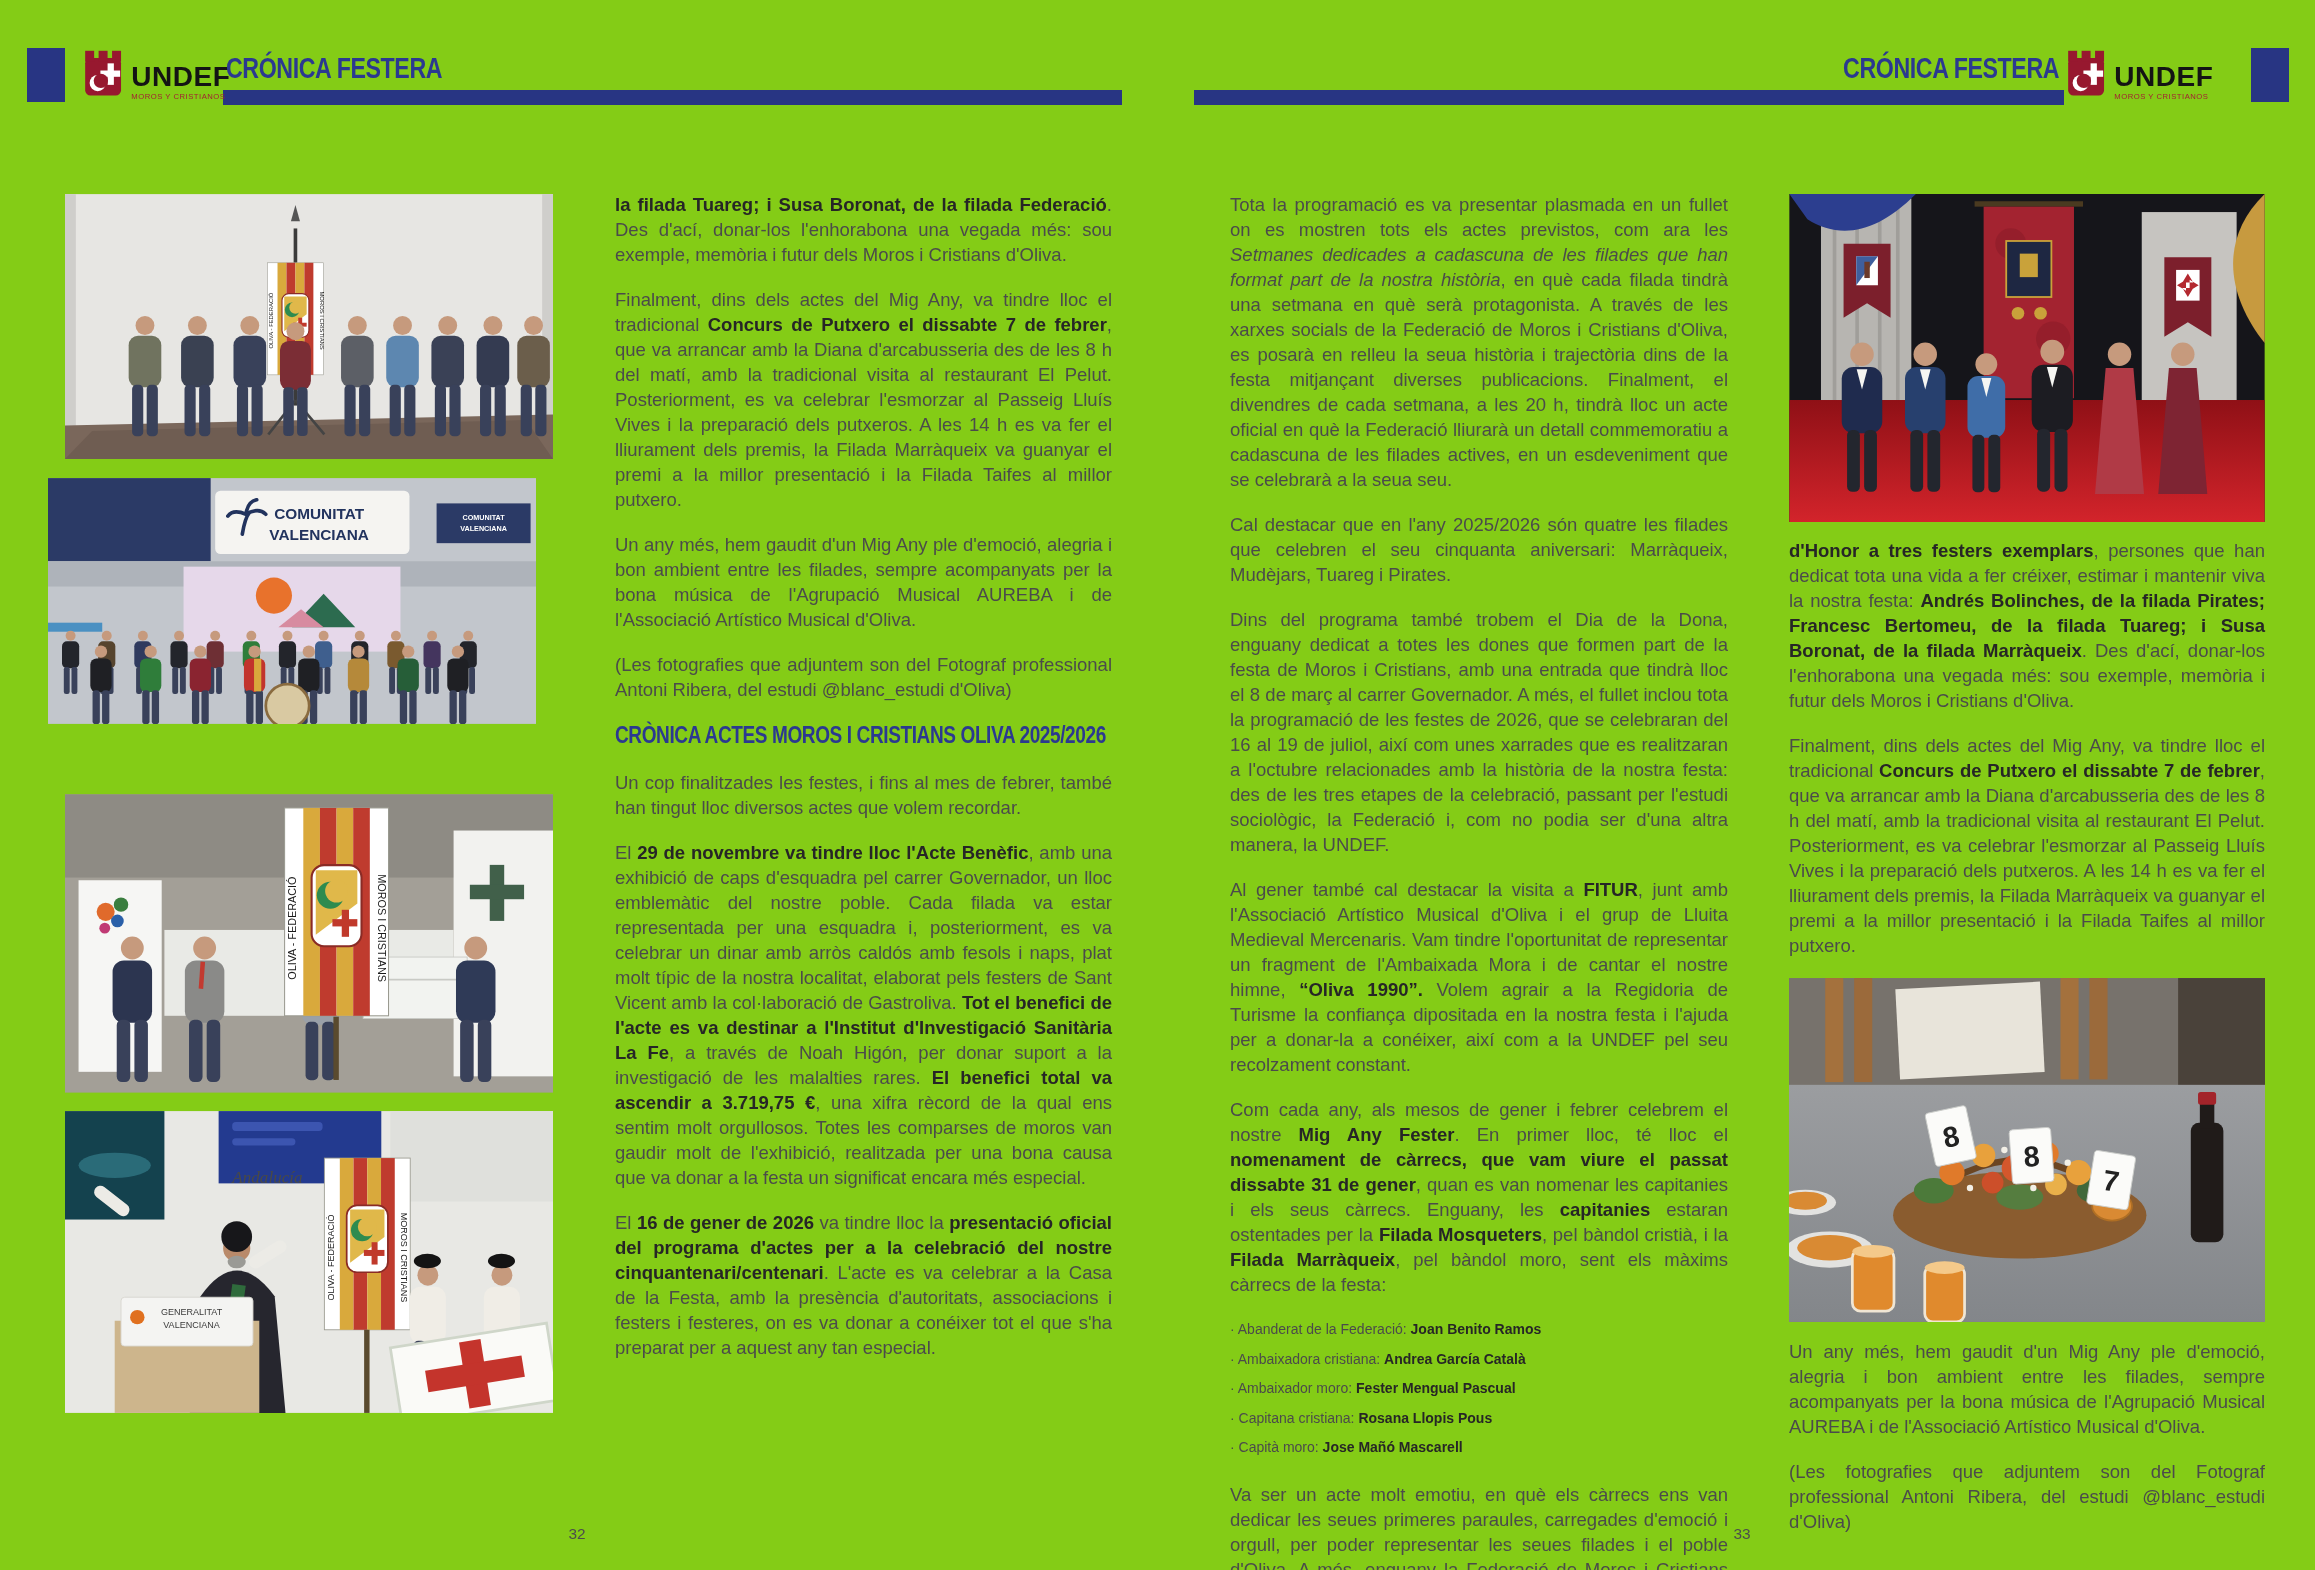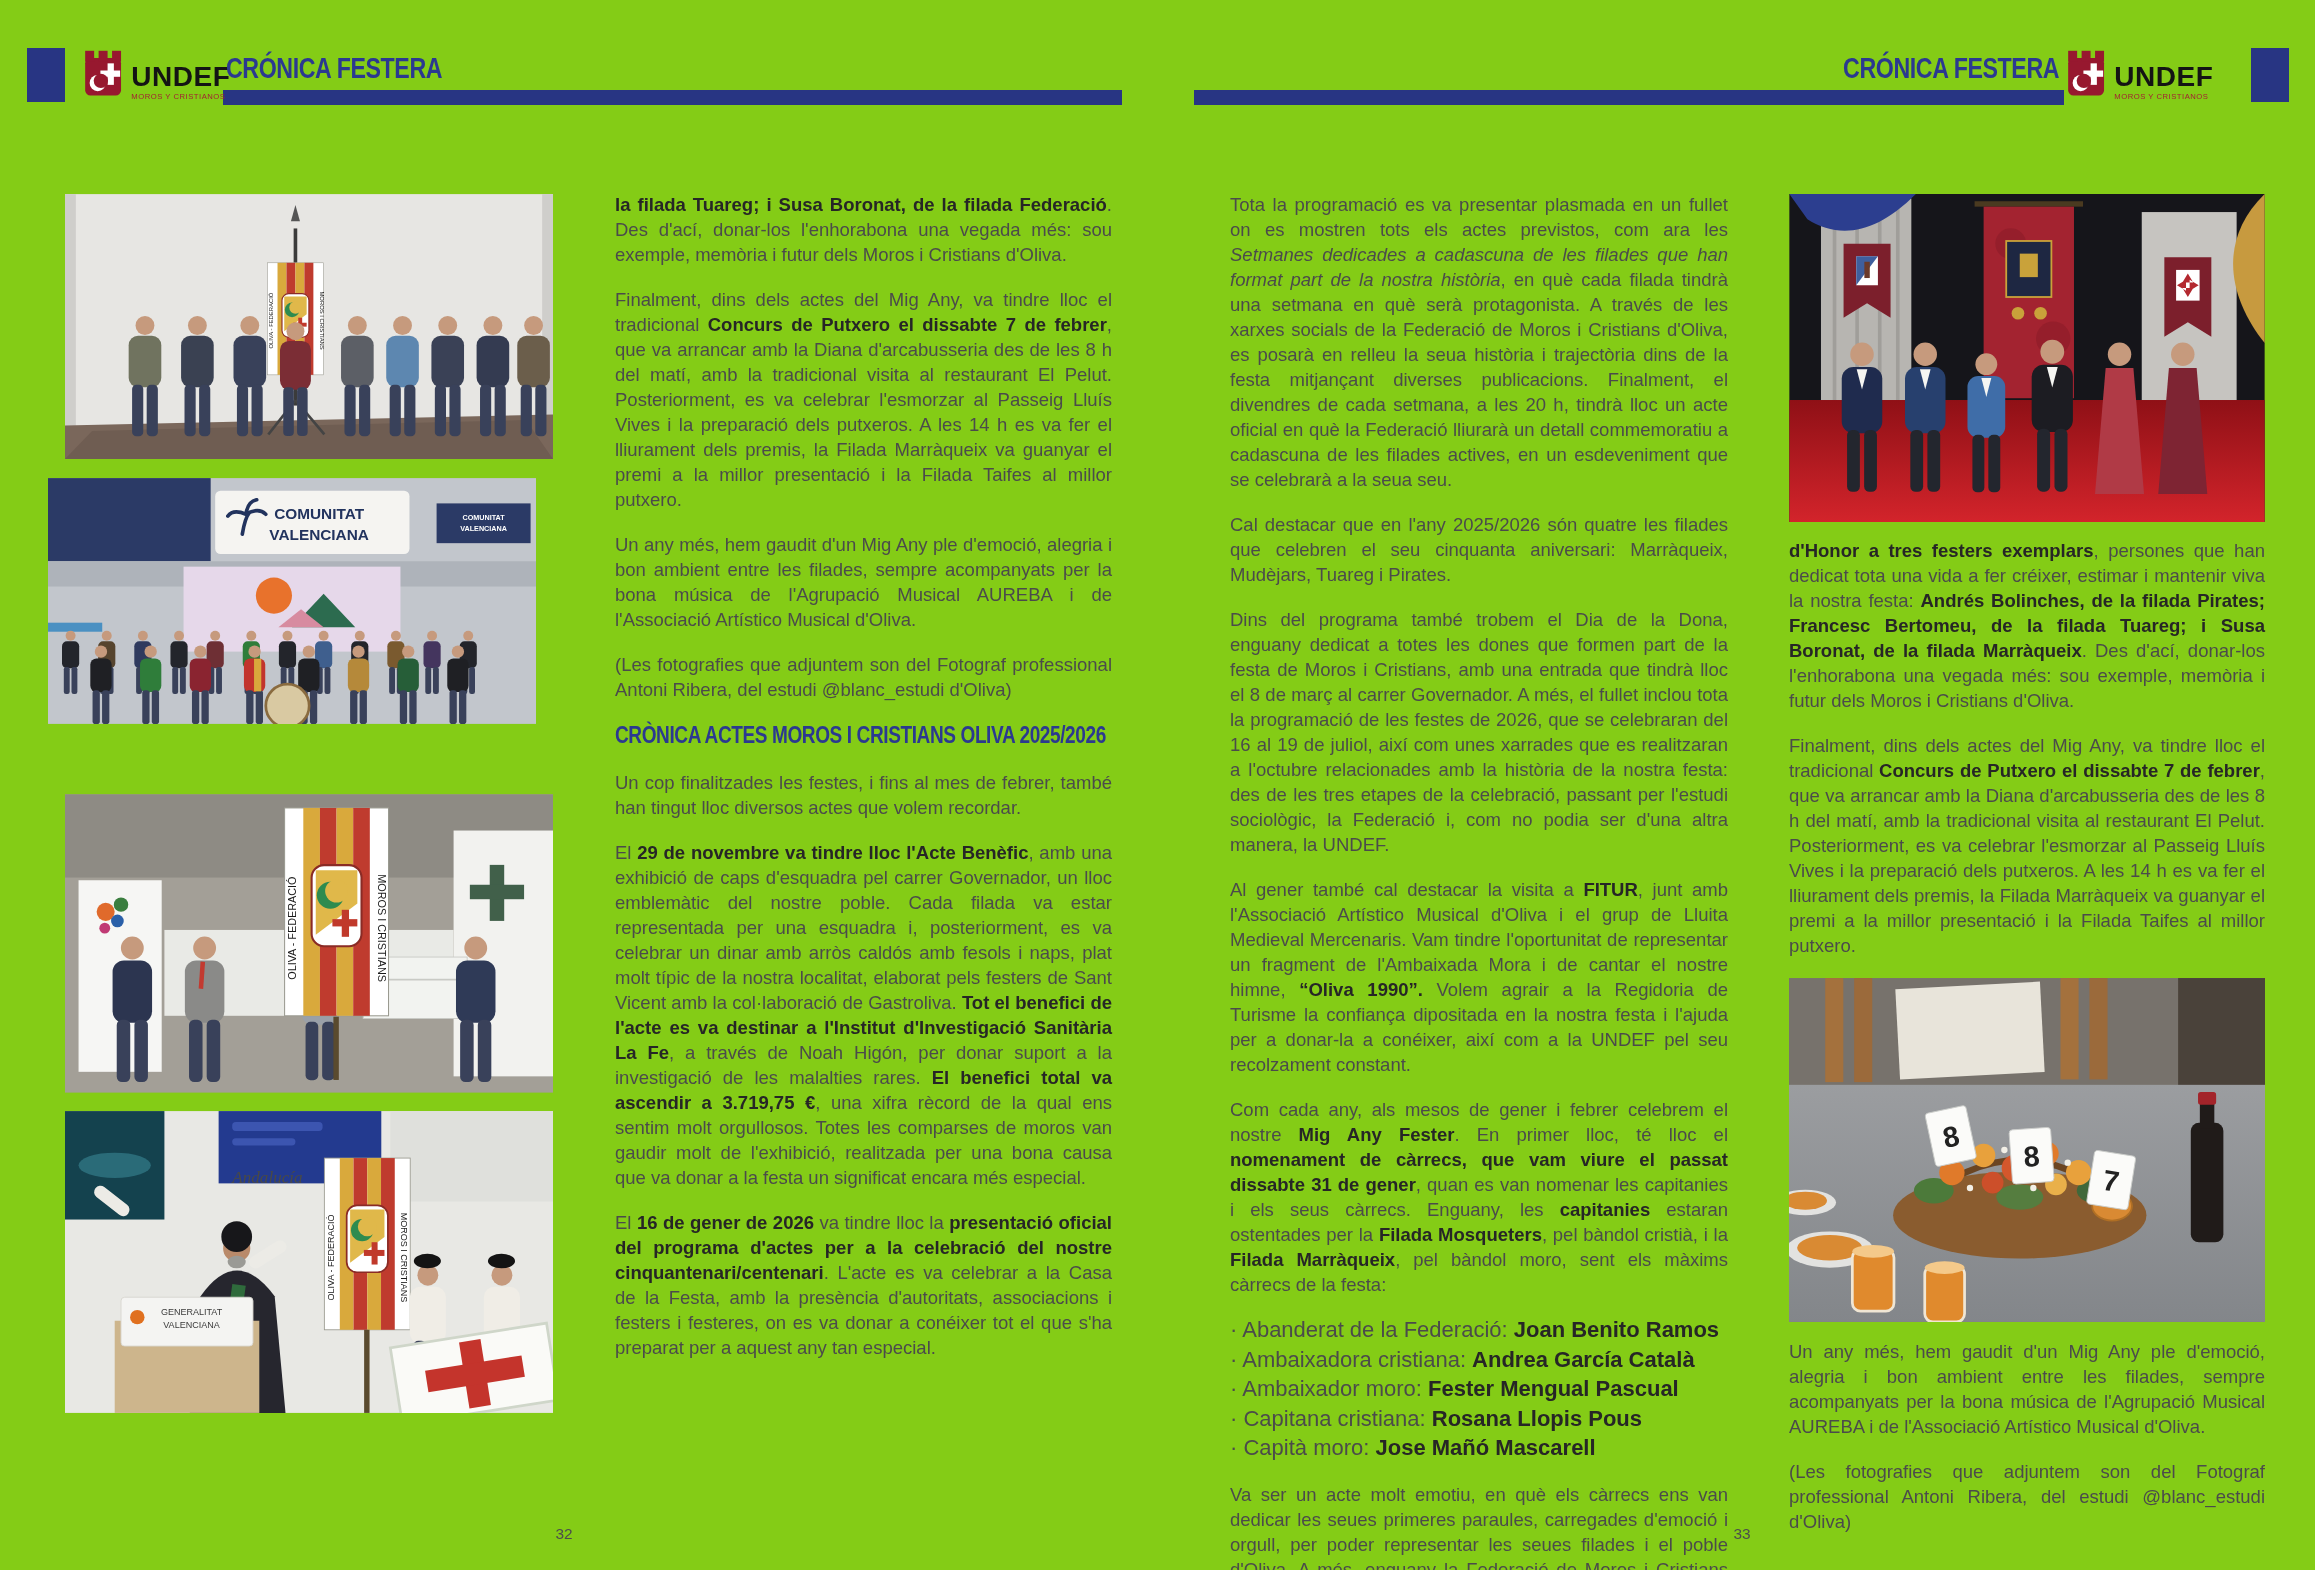--- a/index.html
+++ b/index.html
@@ -21,41 +21,41 @@
   .logo-sub{font-size:7.7px;font-weight:normal;color:#a32132;letter-spacing:0.5px;margin-top:2.7px;}
 
   
   .text-col{position:absolute;}
   .col1{left:615px;top:192px;width:497px;}
   .col2{left:1230px;top:192px;width:498px;}
   .col3{left:1789px;top:194px;width:476px;}
   .para{font-size:18.5px;line-height:25px;color:#4b4b4b;text-align:justify;margin:0 0 20px;}
   .para .b,.line .b{font-weight:bold;color:#262626;}
   .para .i{font-style:italic;}
-  .line{font-size:22px;line-height:25px;color:#4b4b4b;margin:0 0 4.5px;}
+  .line{font-size:14px;line-height:25px;color:#4b4b4b;margin:0 0 4.5px;}
   .line + .para{margin-top:22px;}
   .col-heading{color:#2b3990;font-size:24.4px;font-weight:bold;margin:5.4px 0 22px;
                white-space:nowrap;letter-spacing:-0.5px;transform:scaleX(.78);
                transform-origin:left center;line-height:1.05;}
 
   
   .photo{position:absolute;margin:0;padding:0;}
   .photo svg{display:block;width:100%;height:100%;}
   .ph1{left:65px;top:194px;width:488px;height:265px;}
   .ph2{left:48px;top:478px;width:488px;height:246px;}
   .ph3{left:65px;top:794px;width:488px;height:299px;}
   .ph4{left:65px;top:1111px;width:488px;height:302px;}
   .photo-flow{position:relative;margin:0;padding:0;width:476px;}
   .ph5{height:328px;}
   .ph6{height:344px;margin-top:20px;}
   .photo-flow svg{display:block;width:100%;height:100%;}
   .col3 .blocks{margin-top:16.3px;}
 
   .pageno{position:absolute;top:1525px;font-size:15.4px;color:#4c4c4c;width:36px;text-align:center;}
-  .pageno.left{left:546px;} .pageno.right{left:1724px;}
+  .pageno.left{left:559px;} .pageno.right{left:1724px;}
 </style>
 </head>
 <body>
 
 <svg width="0" height="0" style="position:absolute" aria-hidden="true">
   <defs>
     <g id="person">
       <circle cx="30" cy="13" r="11" fill="#c69a7d"></circle>
       <rect x="11" y="25" width="38" height="60" rx="11" fill="currentColor"></rect>
       <rect x="15" y="82" width="13" height="60" rx="5" fill="#39415a"></rect>

